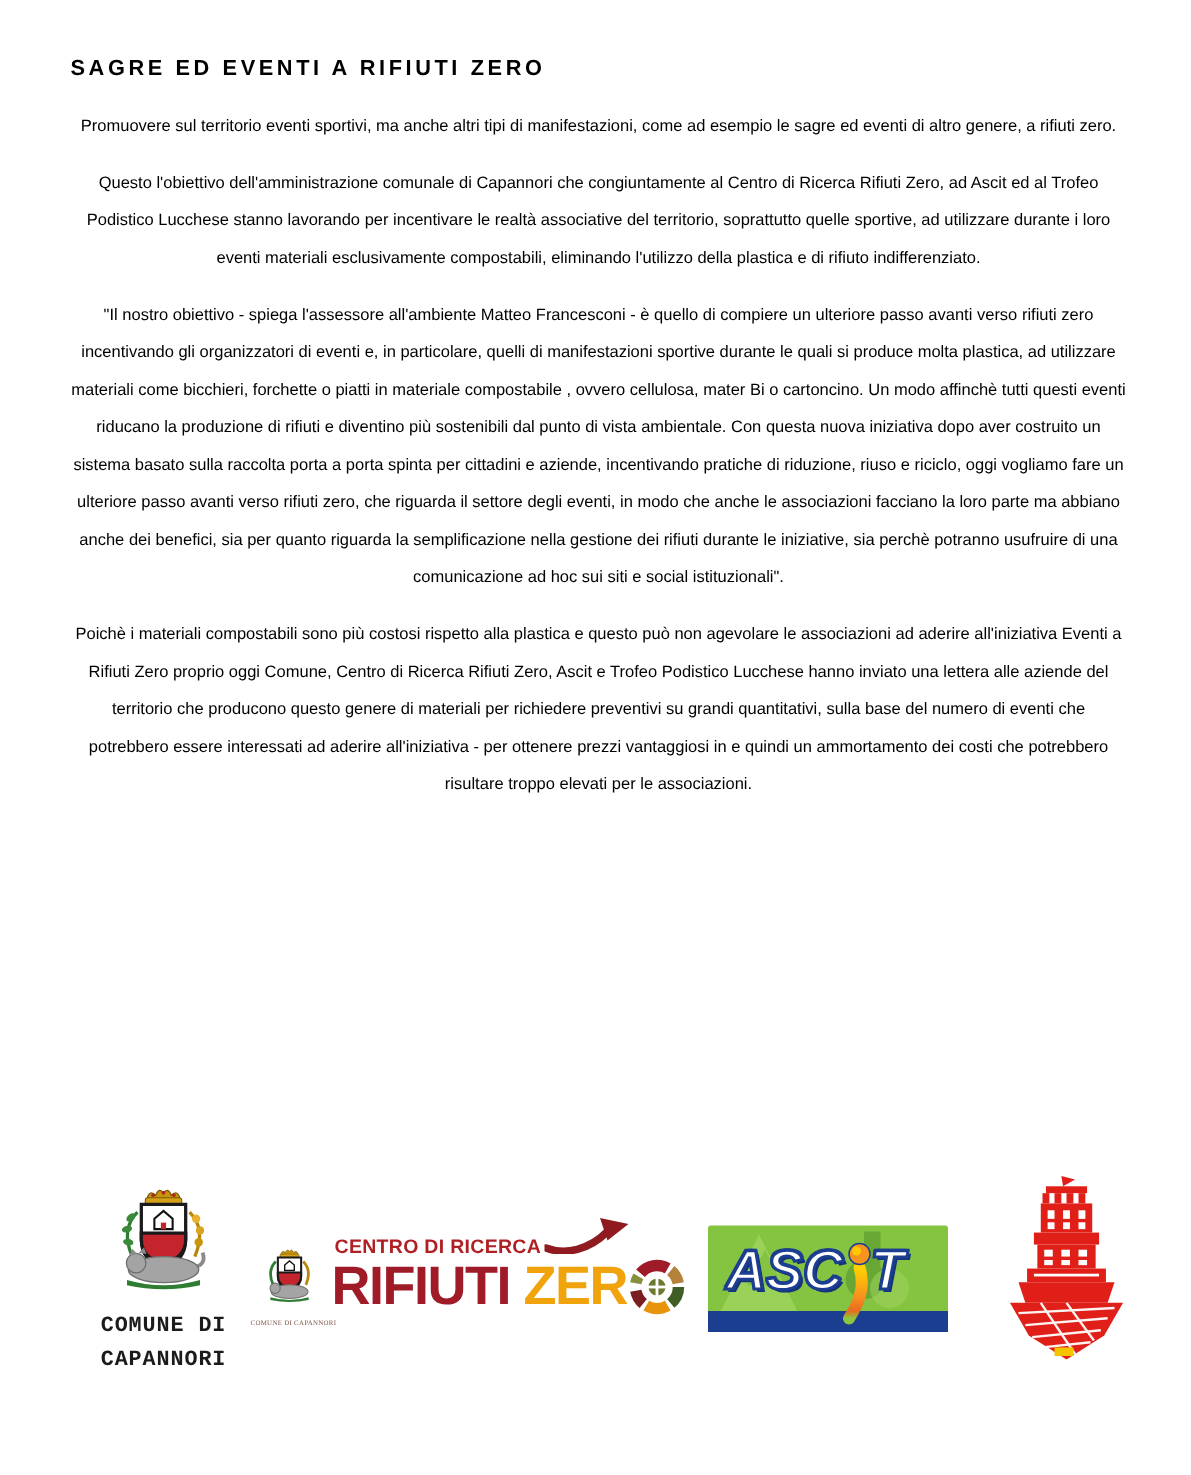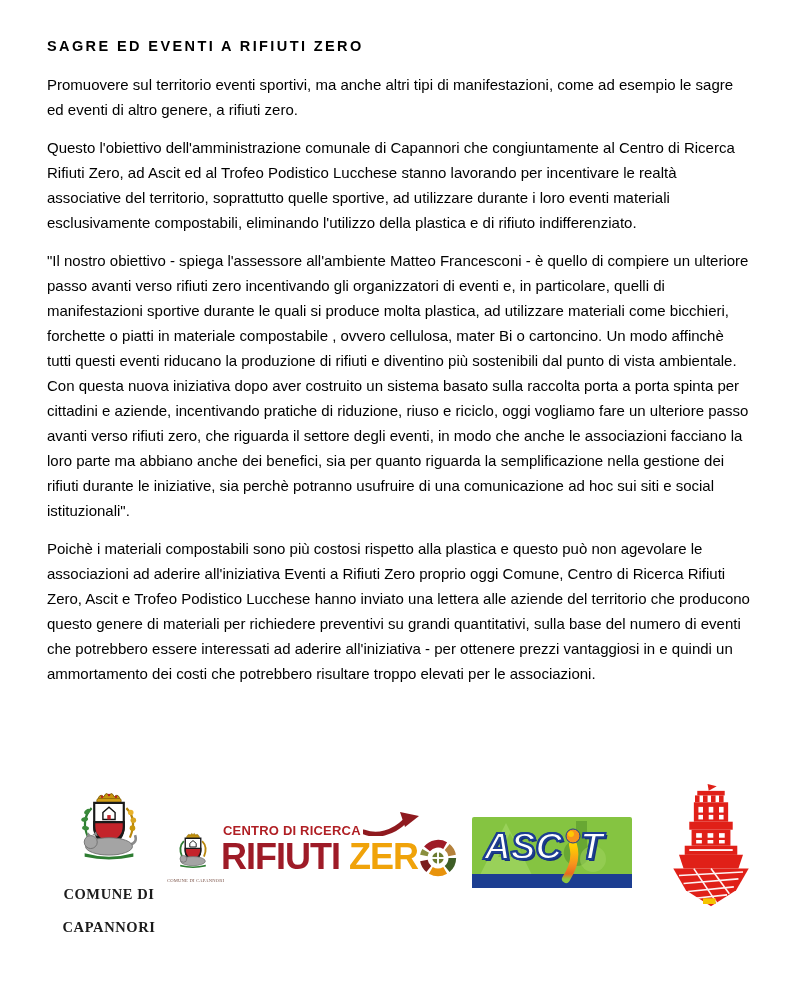--- a/index.html
+++ b/index.html
@@ -1,28 +1,28 @@
 <!DOCTYPE html>
 <html><head>
 <meta charset="utf-8">
 <style>
   html,body{margin:0;padding:0;background:#ffffff;}
   .page{position:relative;width:794px;height:983px;background:#ffffff;overflow:hidden;
         font-family:"Liberation Sans", sans-serif;color:#000;}
   .text-block{position:absolute;left:47px;top:36px;width:704px;}
   .doc-title{font-size:14.5px;font-weight:bold;letter-spacing:2.4px;line-height:20px;margin:0 0 16px 0;}
-  .para{font-size:15px;line-height:25px;margin:0 0 13px 0;white-space:pre-wrap;}
+  .para{font-size:11px;line-height:25px;margin:0 0 13px 0;white-space:pre-wrap;text-align:center;}
   .para .b{font-weight:normal;}
 
   .logo{position:absolute;}
   
   .capannori{left:54px;top:789px;width:110px;text-align:center;}
   .capannori .crest{display:block;margin:0 auto;}
-  .cap-caption{font-family:Liberation Serif, serif;font-size:14.5px;font-weight:bold;
-               letter-spacing:0.6px;line-height:16px;color:#1b1b1b;margin-top:17px;}
+  .cap-caption{font-family:Liberation Mono, monospace;font-size:14.5px;font-weight:bold;
+               letter-spacing:0.6px;line-height:16px;color:#1b1b1b;margin-top:7px;}
   
   .mini{left:167px;top:831px;width:52px;text-align:center;}
   .mini-caption{font-family:"Liberation Serif", serif;font-size:4.6px;letter-spacing:0.2px;
                 color:#7b5348;margin-top:1px;white-space:nowrap;}
   
   .rifiutizero{left:221px;top:818px;width:252px;}
   .rz-top{display:flex;align-items:flex-end;height:20px;margin-left:2px;}
   .rz-top-text{color:#b01f24;font-weight:bold;font-size:13px;letter-spacing:0.2px;line-height:14px;}
   .rz-arrow{margin-left:2px;margin-bottom:2px;}
   .rz-main{display:flex;align-items:center;margin-top:-3px;}

